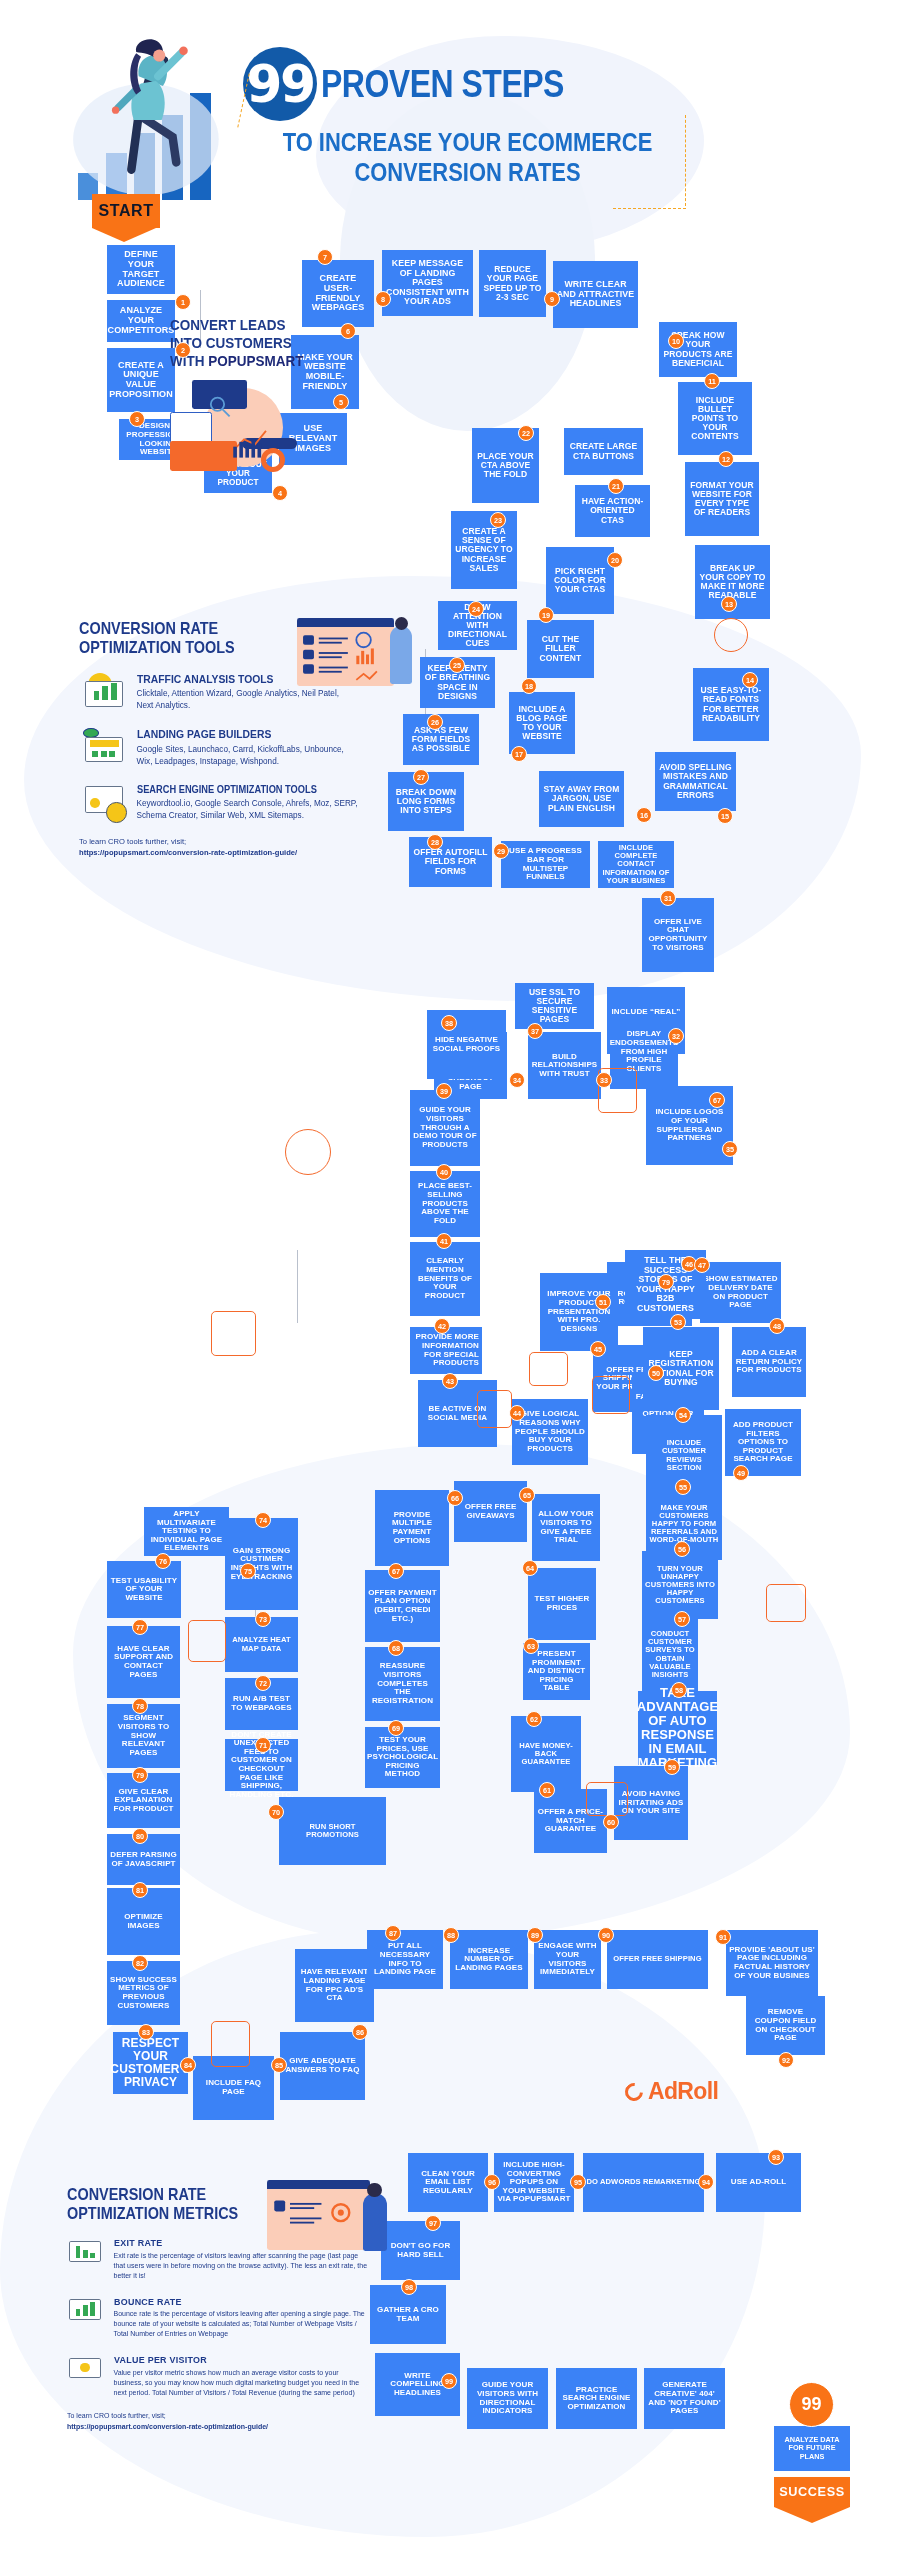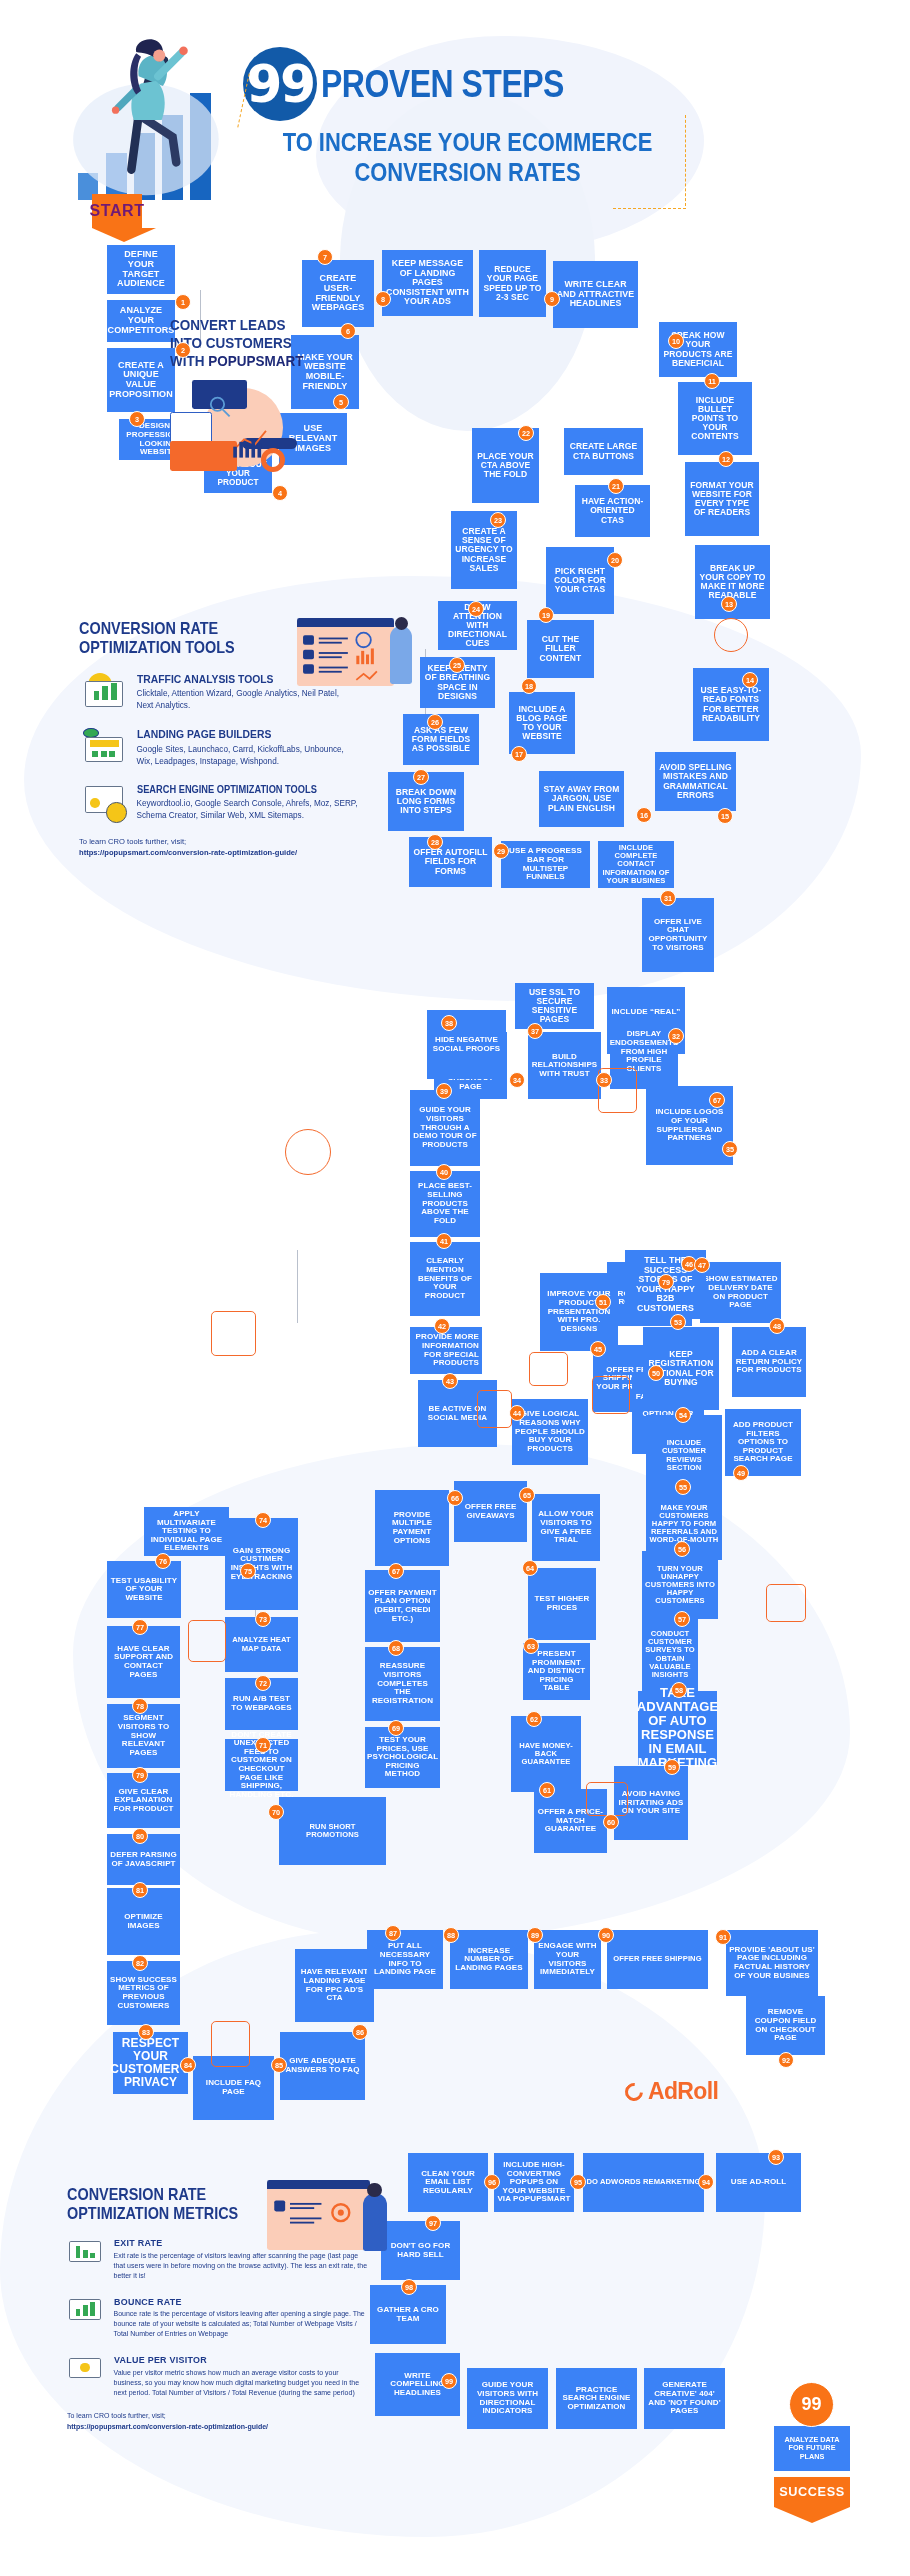--- a/index.html
+++ b/index.html
@@ -44,22 +44,22 @@
 
   
   .hero-ill { position: absolute; left: 73px; top: 18px; width: 164px; height: 182px; }
   .bar { position: absolute; bottom: 0; background: #1765c0; }
   .bar.b1 { left: 4.9px;  width: 20.6px; height: 27px; background:#4a8fdb; }
   .bar.b2 { left: 33px; width: 20.6px; height: 47px; background:#2f7ad2; }
   .bar.b3 { left: 61px;width: 20.6px; height: 67px;background:#1765c0; }
   .bar.b4 { left: 89px;width: 20.6px; height: 85px;background:#1765c0; }
   .bar.b5 { left: 117px;width: 20.6px; height: 107px;background:#1765c0; }
   .start-btn {
-    position: absolute; left: 92px; top: 194px; width: 50px; height: 34px;
-    background: #f97316; color: #701a75; font-size: 16px; font-weight: 800;
+    position: absolute; left: 92px; top: 194px; width: 68px; height: 34px;
+    background: #f97316; color: #0f172a; font-size: 16px; font-weight: 800;
     display: flex; align-items: center; justify-content: center; z-index: 7;
     letter-spacing: 0.6px;
   }
   .start-arrow {
     position: absolute; left: 92px; top: 228px; width: 0; height: 0; z-index: 7;
     border-left: 32px solid transparent; border-right: 32px solid transparent;
     border-top: 14.6px solid #f97316;
   }
 
   

